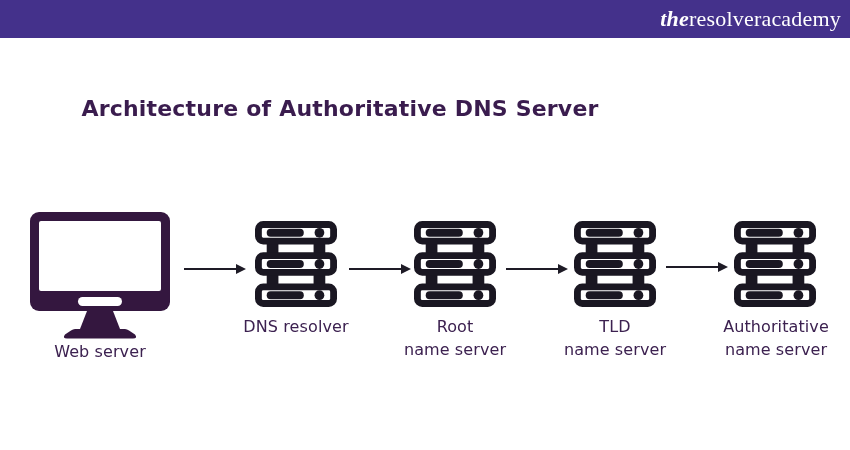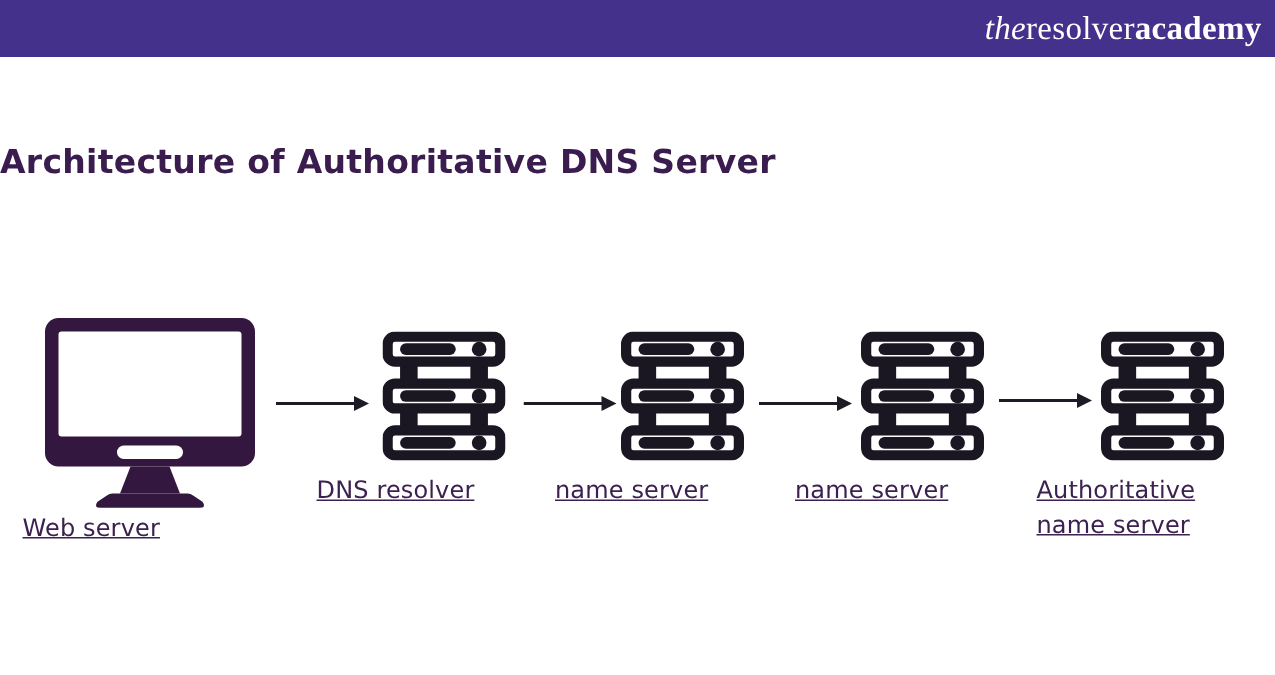--- a/index.html
+++ b/index.html
@@ -22,36 +22,36 @@
     position:absolute;left:0;top:0;width:850px;height:38px;
     background:var(--header-bg);
     display:flex;align-items:center;justify-content:flex-end;
     padding-right:9px;box-sizing:border-box;
   }
   .logo{
     font-family:"Liberation Serif","DejaVu Serif",serif;
     color:var(--logo-text);font-size:22px;line-height:1;white-space:nowrap;
     letter-spacing:0.2px;
   }
-  .logo .the{font-style:italic;font-weight:400;}
+  .logo .the{font-style:italic;font-weight:700;}
   .logo .knowledge{font-weight:400;}
-  .logo .academy{font-weight:700;}
+  .logo .academy{font-weight:400;}
   .page-title{
     position:absolute;left:0;top:96px;width:680px;
-    text-align:left;font-size:22px;font-weight:700;
+    text-align:center;font-size:22px;font-weight:700;
     color:var(--title-text);letter-spacing:0.2px;
   }
   .icon-abs{position:absolute;}
   .monitor{color:var(--monitor-icon);}
   .server{color:var(--server-icon);}
   .arrow{color:var(--arrow);}
   .node-label{
-    position:absolute;width:170px;
+    position:absolute;width:170px;text-align:center;
     font-size:16px;font-weight:500;color:var(--label-text);
-    line-height:23px;letter-spacing:0.1px;text-decoration:underline;
+    line-height:23px;letter-spacing:0.1px;
   }
 </style>
 </head>
 <body>
 
 <div class="header">
   <div class="logo"><span class="the">the</span><span class="knowledge">resolver</span><span class="academy">academy</span></div>
 </div>
 
 <div class="page-title">Architecture of Authoritative DNS Server</div>
@@ -129,20 +129,21 @@
           <circle cx="66" cy="12" r="5" fill="currentColor"></circle>
       </g>
       <g transform="translate(0,64)">
         <rect x="3.5" y="3.5" width="77" height="17" rx="5" fill="#FFFFFF" stroke="currentColor" stroke-width="7"></rect>
         <rect x="12" y="8" width="38" height="8" rx="4" fill="currentColor"></rect>
           <circle cx="66" cy="12" r="5" fill="currentColor"></circle>
       </g>
     </svg>
   </div>
   <div class="node-label" style="left:370px;top:315px;">
+    <div>Root</div>
     <div>name server</div>
   </div>
 
   <div class="icon-abs arrow" style="left:506px;top:260px;">
     <svg width="62" height="12" viewBox="0 0 62 12">
         <line x1="0" y1="6" x2="53" y2="6" stroke="currentColor" stroke-width="2"></line>
         <polygon points="52,1 62,6 52,11" fill="currentColor"></polygon>
       </svg>
   </div>
 
@@ -163,20 +164,21 @@
           <circle cx="66" cy="12" r="5" fill="currentColor"></circle>
       </g>
       <g transform="translate(0,64)">
         <rect x="3.5" y="3.5" width="77" height="17" rx="5" fill="#FFFFFF" stroke="currentColor" stroke-width="7"></rect>
         <rect x="12" y="8" width="38" height="8" rx="4" fill="currentColor"></rect>
           <circle cx="66" cy="12" r="5" fill="currentColor"></circle>
       </g>
     </svg>
   </div>
   <div class="node-label" style="left:530px;top:315px;">
+    <div>TLD</div>
     <div>name server</div>
   </div>
 
   <div class="icon-abs arrow" style="left:666px;top:258px;">
     <svg width="62" height="12" viewBox="0 0 62 12">
         <line x1="0" y1="6" x2="53" y2="6" stroke="currentColor" stroke-width="2"></line>
         <polygon points="52,1 62,6 52,11" fill="currentColor"></polygon>
       </svg>
   </div>
 

